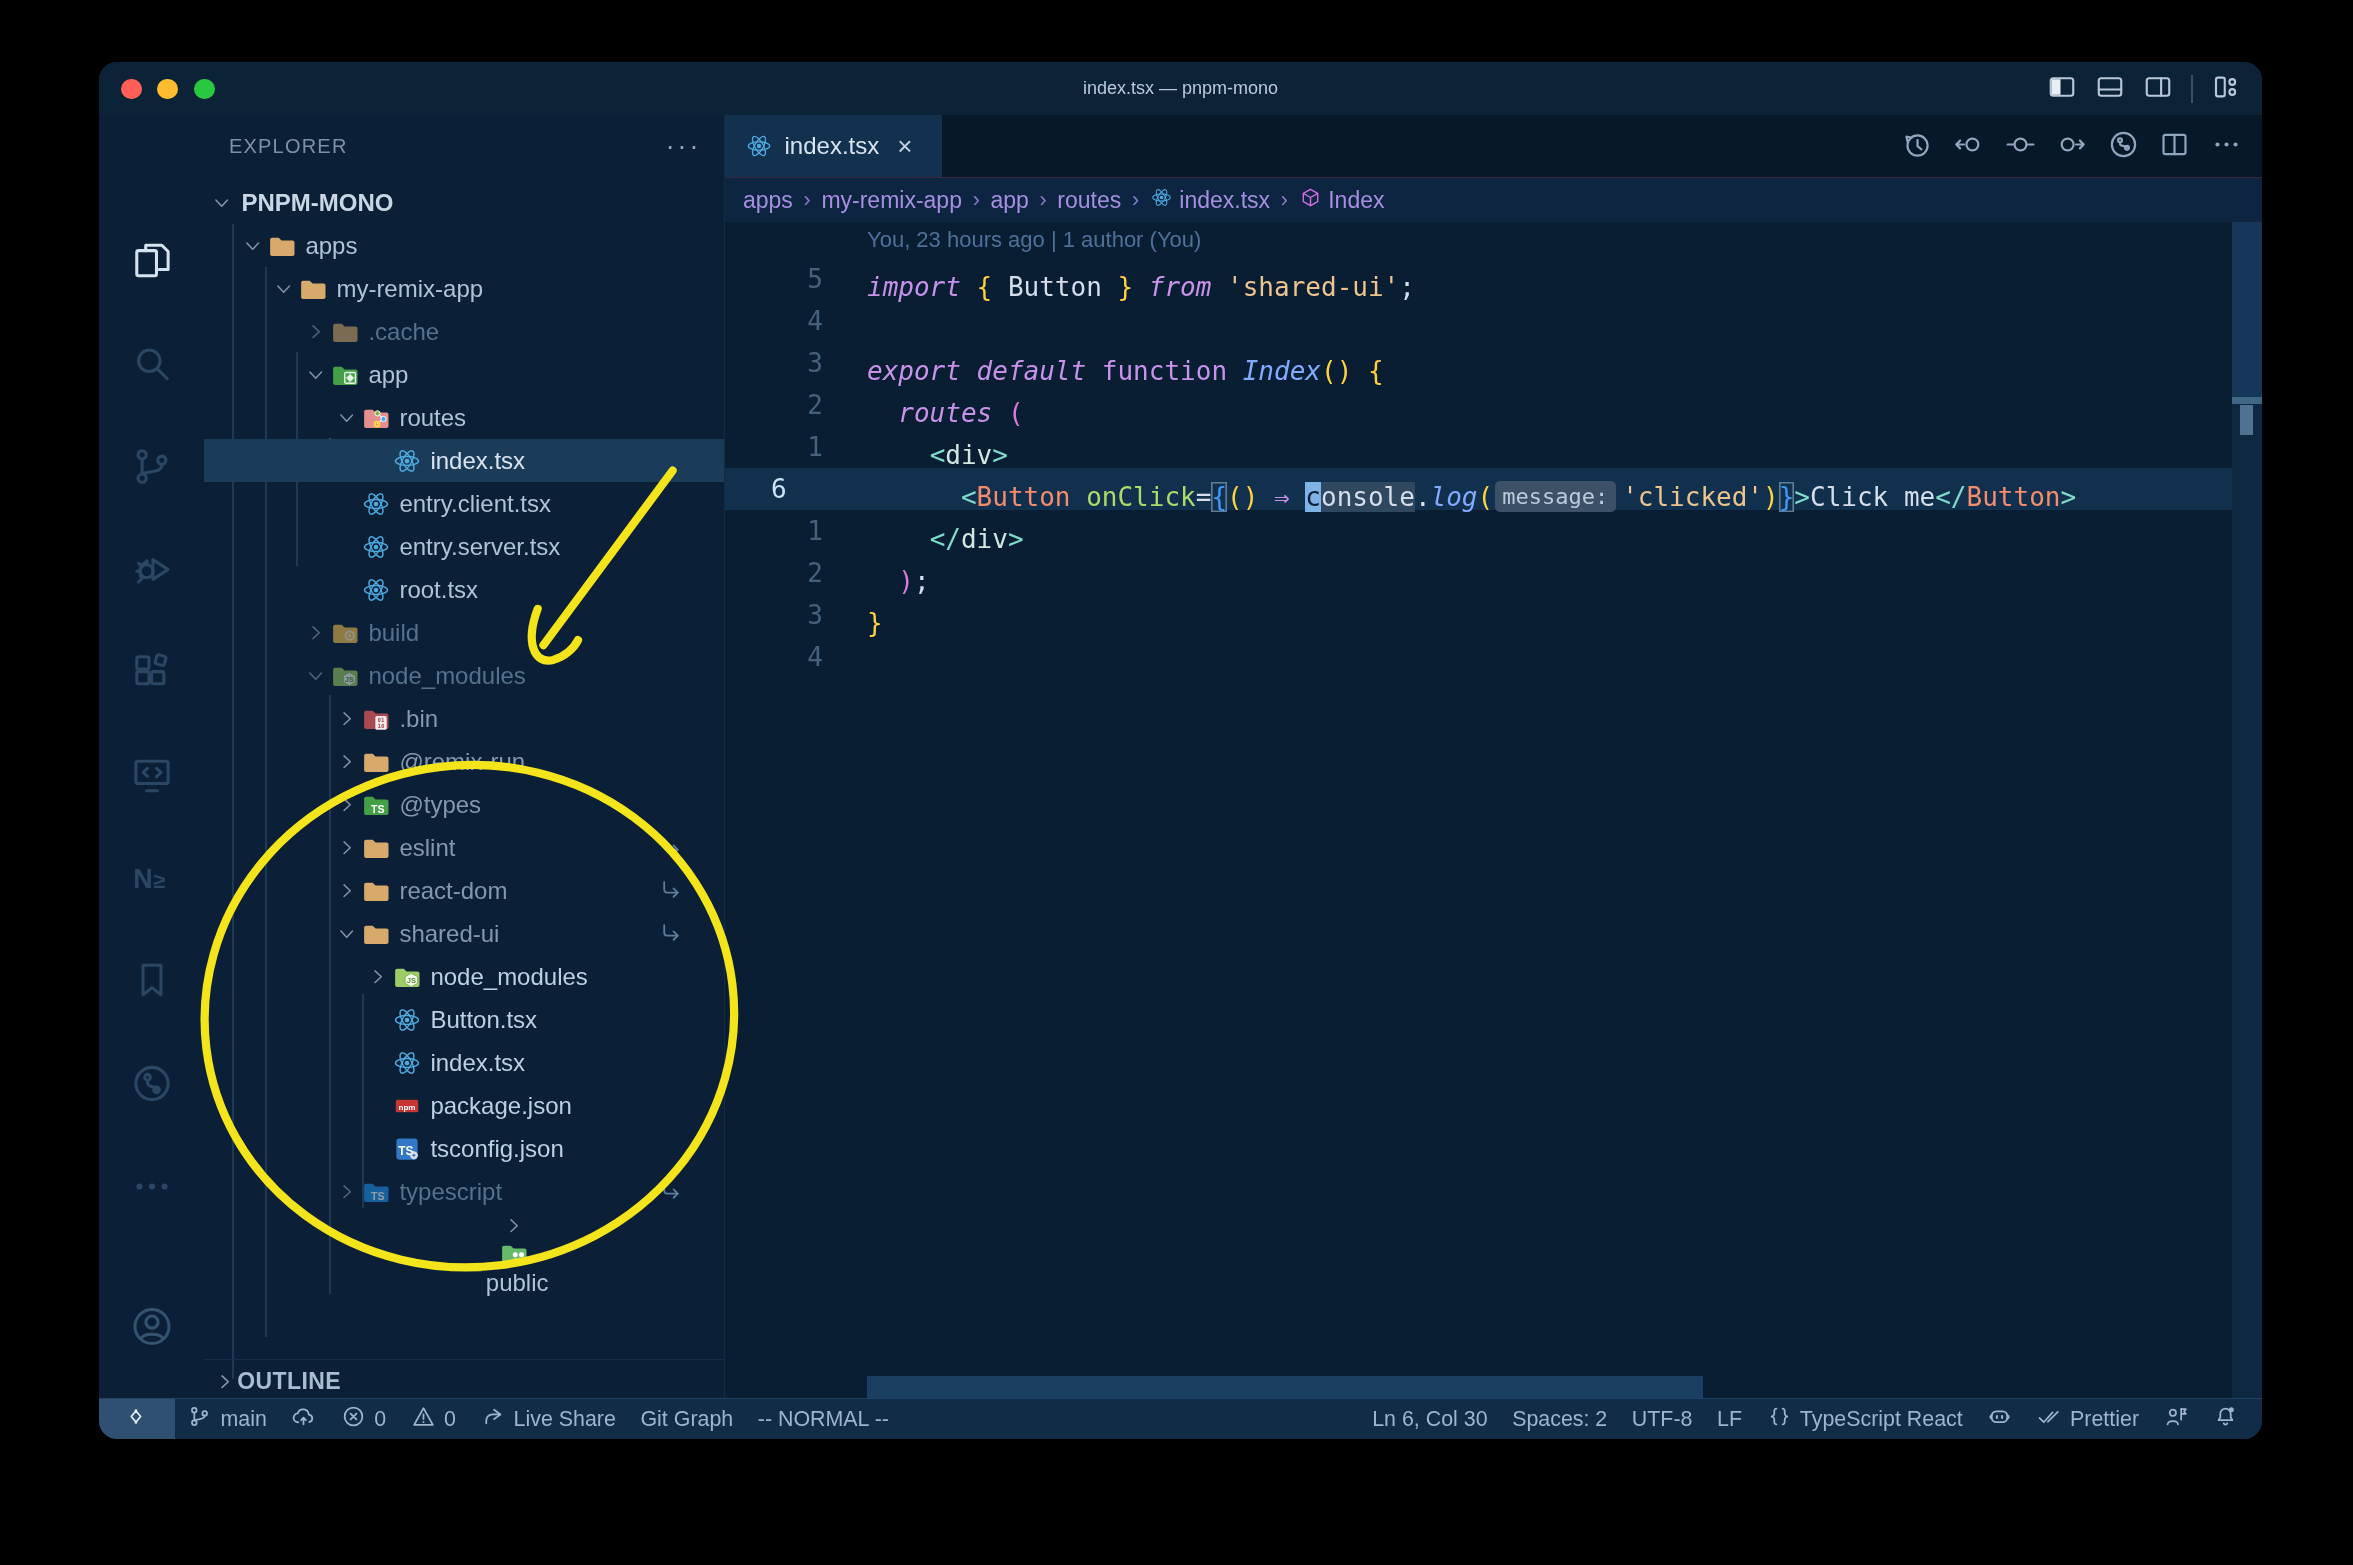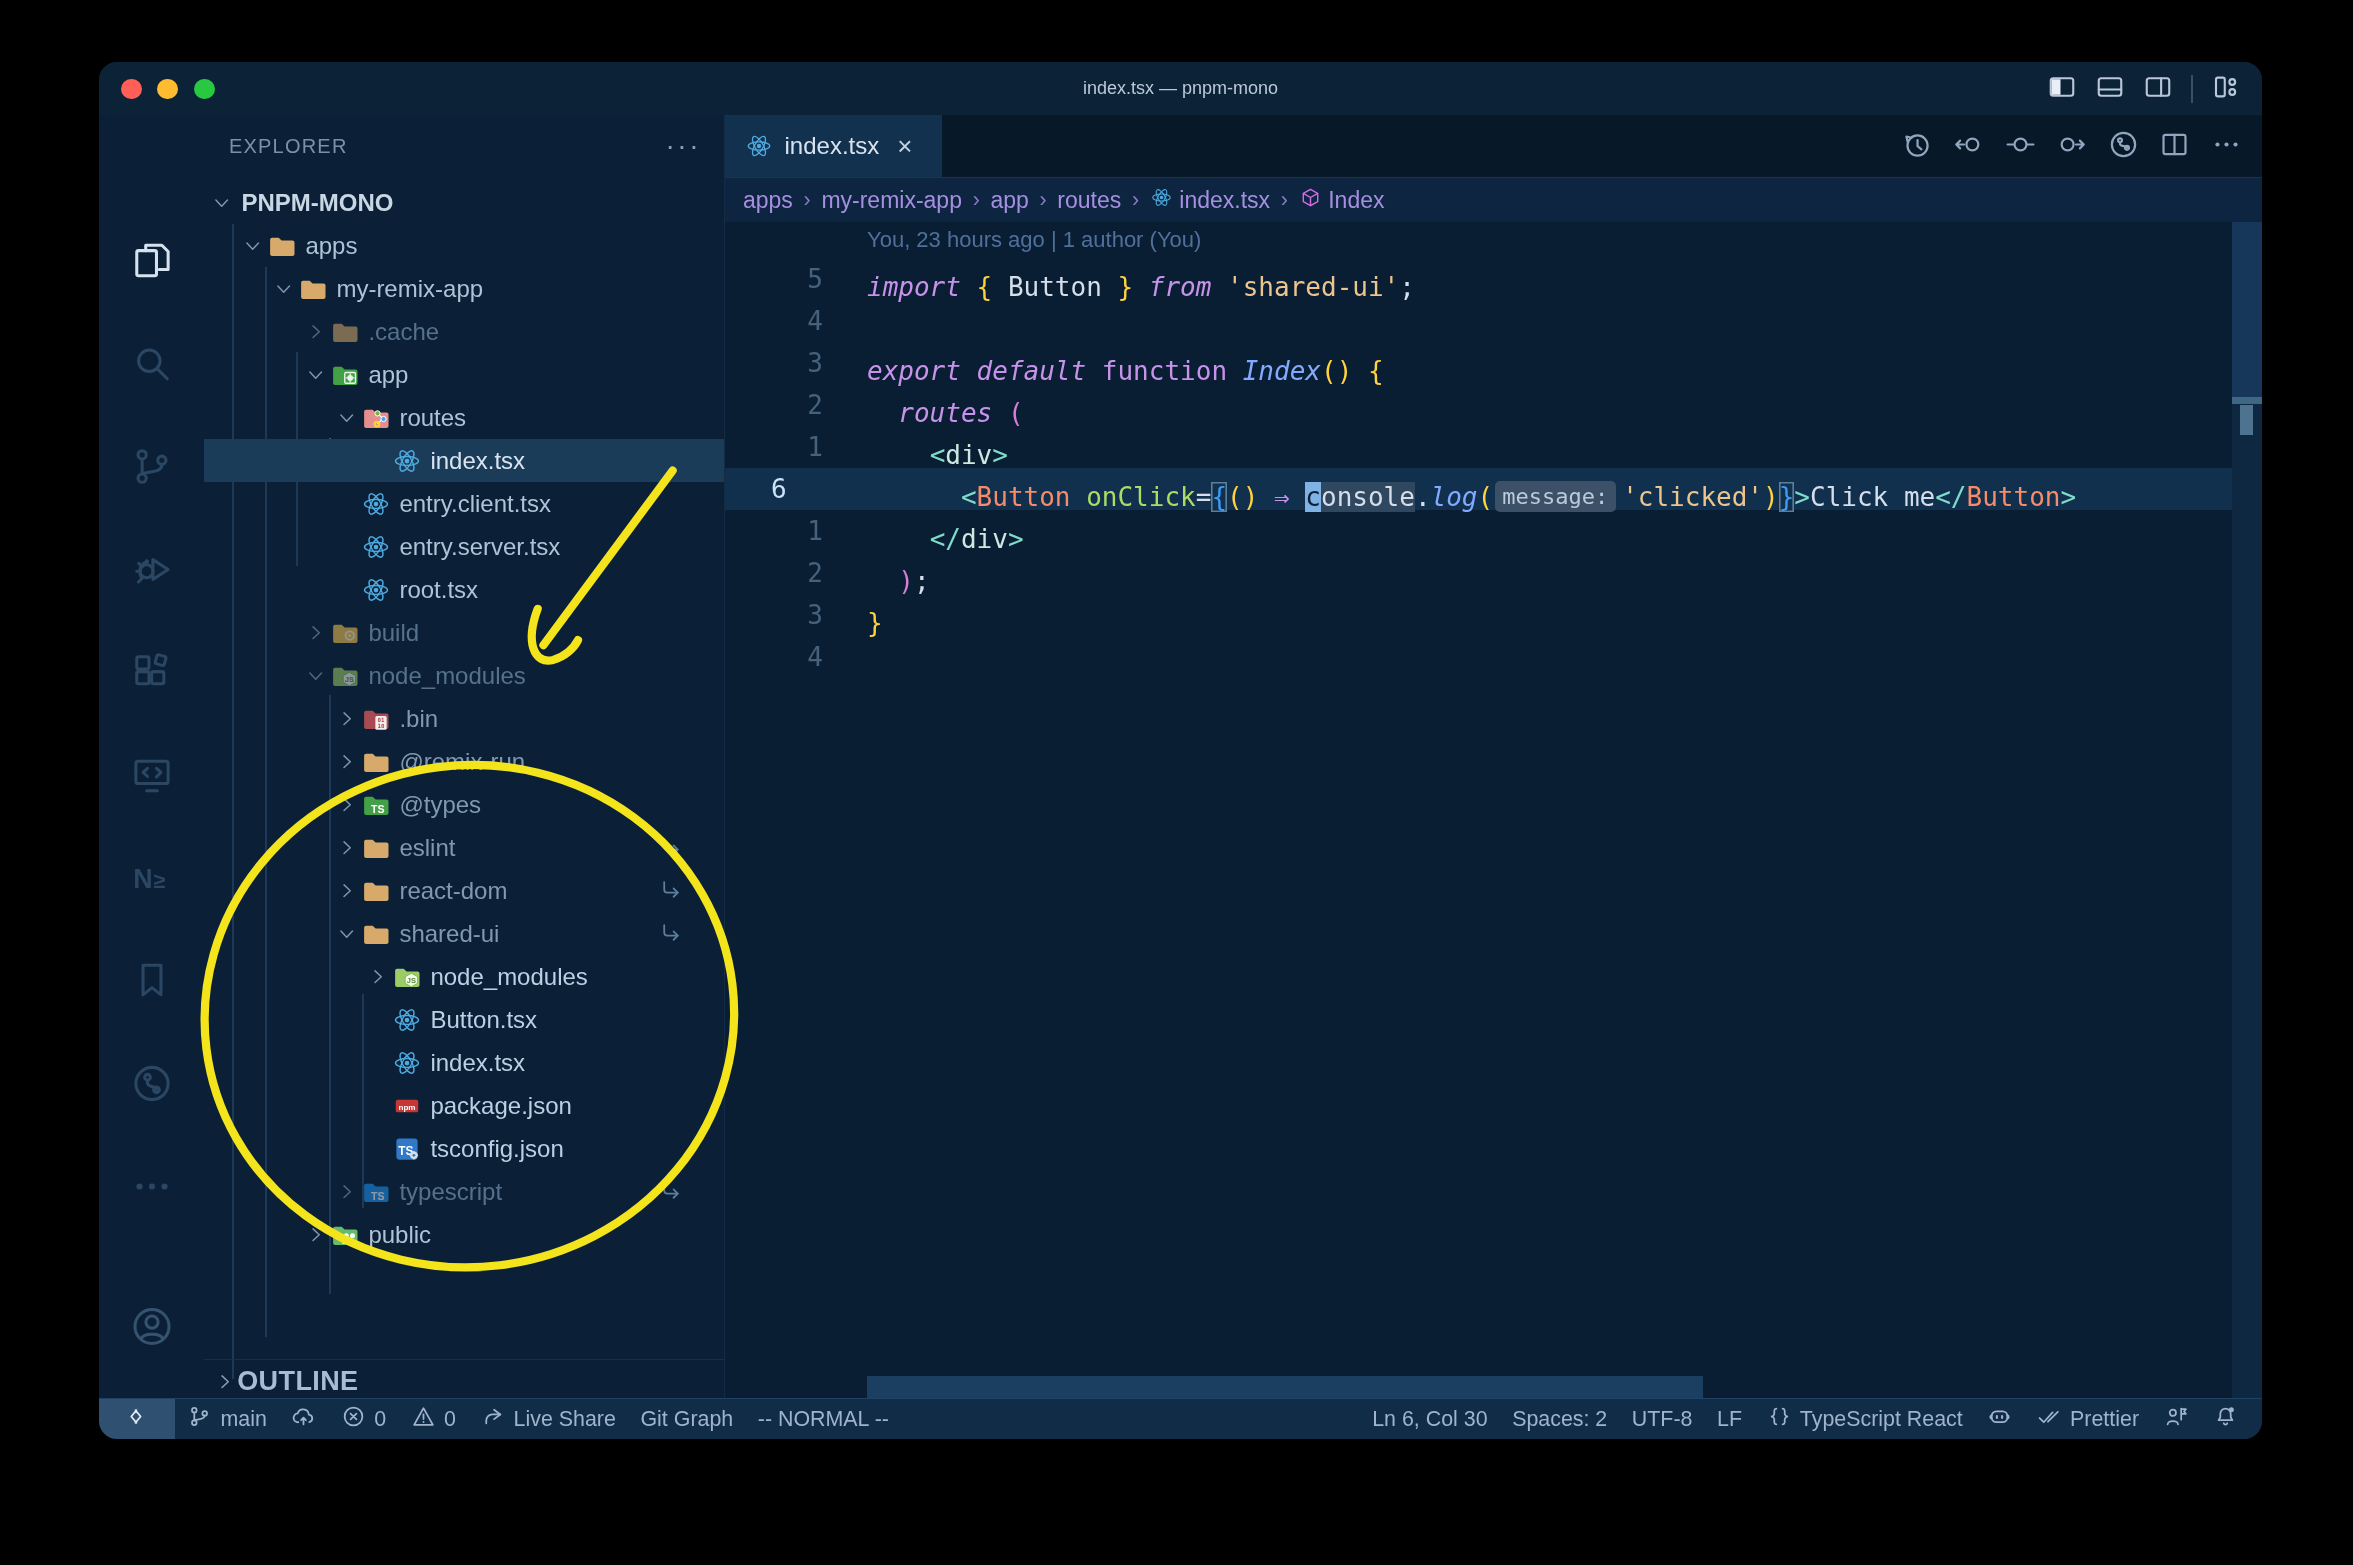--- a/index.html
+++ b/index.html
@@ -39,21 +39,21 @@
   .row .lbl{margin-left:7.4px;font-size:24px;white-space:nowrap}
   .tone-normal{color:#AEC3D6}.tone-dim{color:#56718C}.tone-medium{color:#8099B0}
   .tone-bright{color:#BBD0E2}.tone-root{color:#C9D7E5;font-weight:700}
   .row.selected .lbl{color:#D9E4F0}
   .row.dimicon .ficon{opacity:.55}
   .symlink{position:absolute;right:40px;top:9px;width:25px;height:25px;color:#5E7E9C}
   .symlink svg{width:25px;height:25px}
   .tree-guide{position:absolute;width:1.6px;background:#1C3A57}
   .tree-guide.active{background:#3A5C7E}
   .side-section{position:absolute;left:0;right:0;height:43px;border-top:1.6px solid #15304A;
-    display:flex;align-items:center;color:#A8BDD1;font-weight:700;font-size:27px;letter-spacing:0.4px;cursor:pointer}
+    display:flex;align-items:center;color:#A8BDD1;font-weight:700;font-size:23px;letter-spacing:0.4px;cursor:pointer}
   .side-section .chev{margin-left:8.2px;color:#8AA0B6}
   
   .editorcol{position:relative;flex:1;background:#0A1E33;overflow:hidden}
   .tabbar{position:absolute;left:0;top:0;right:0;height:62px;background:#071828;border-bottom:1.6px solid #3A2640}
   .tab{position:absolute;left:0;top:0;width:217px;height:62px;background:#12314E;display:flex;align-items:center;cursor:pointer}
   .tab .ricon{width:28px;height:28px;margin-left:20px;color:#4FAAE0}
   .tab .ricon svg{width:28px;height:28px}
   .tab .tlabel{margin-left:11.5px;font-size:24px;color:#D9E3EF}
   .tab .tclose{margin-left:18px;font-size:26px;color:#C3D2E2;cursor:pointer}
   .editor-actions{position:absolute;right:20px;top:0;height:62px;display:flex;align-items:center;gap:20.6px;color:#8FA6BE}
@@ -552,21 +552,21 @@
                 <path d="M2.5 7c0-1 .7-1.7 1.6-1.7h5.2l2.4 2.3h8.7c.9 0 1.6.7 1.6 1.6v9.2c0 .9-.7 1.6-1.6 1.6H4.1c-.9 0-1.6-.7-1.6-1.6V7z" fill="#2196F3"></path>
                 <text x="13.5" y="18.5" font-size="8.5" font-weight="bold" fill="#fff" text-anchor="middle" font-family="Liberation Sans">TS</text>
               </svg>
             </span>
             <span class="lbl tone-dim">typescript</span>
             <span class="symlink"><svg viewBox="0 0 24 24" xmlns="http://www.w3.org/2000/svg">
                 <path d="M5 4v7a3 3 0 0 0 3 3h10" fill="none" stroke="currentColor" stroke-width="1.7" stroke-linecap="round" stroke-linejoin="round"></path>
                 <path d="M14 10l4 4-4 4" fill="none" stroke="currentColor" stroke-width="1.7" stroke-linecap="round" stroke-linejoin="round"></path>
               </svg></span>
           </div>
-          <div class="row" style="padding-left: 99px;">
+          <div class="row" style="padding-left: 99px; flex-direction: column;">
             <span class="chev">
               <svg viewBox="0 0 24 24" xmlns="http://www.w3.org/2000/svg">
                 <path d="M9 5.5l7 6.5-7 6.5" fill="none" stroke="currentColor" stroke-width="1.7" stroke-linecap="round" stroke-linejoin="round"></path>
               </svg>
             </span>
             <span class="ficon">
               <svg viewBox="0 0 24 24" xmlns="http://www.w3.org/2000/svg">
                 <path d="M2.5 7c0-1 .7-1.7 1.6-1.7h5.2l2.4 2.3h8.7c.9 0 1.6.7 1.6 1.6v9.2c0 .9-.7 1.6-1.6 1.6H4.1c-.9 0-1.6-.7-1.6-1.6V7z" fill="#66BB6A"></path>
                 <circle cx="13" cy="12.5" r="2" fill="#fff"></circle>
                 <circle cx="18" cy="12.5" r="2" fill="#fff"></circle>

